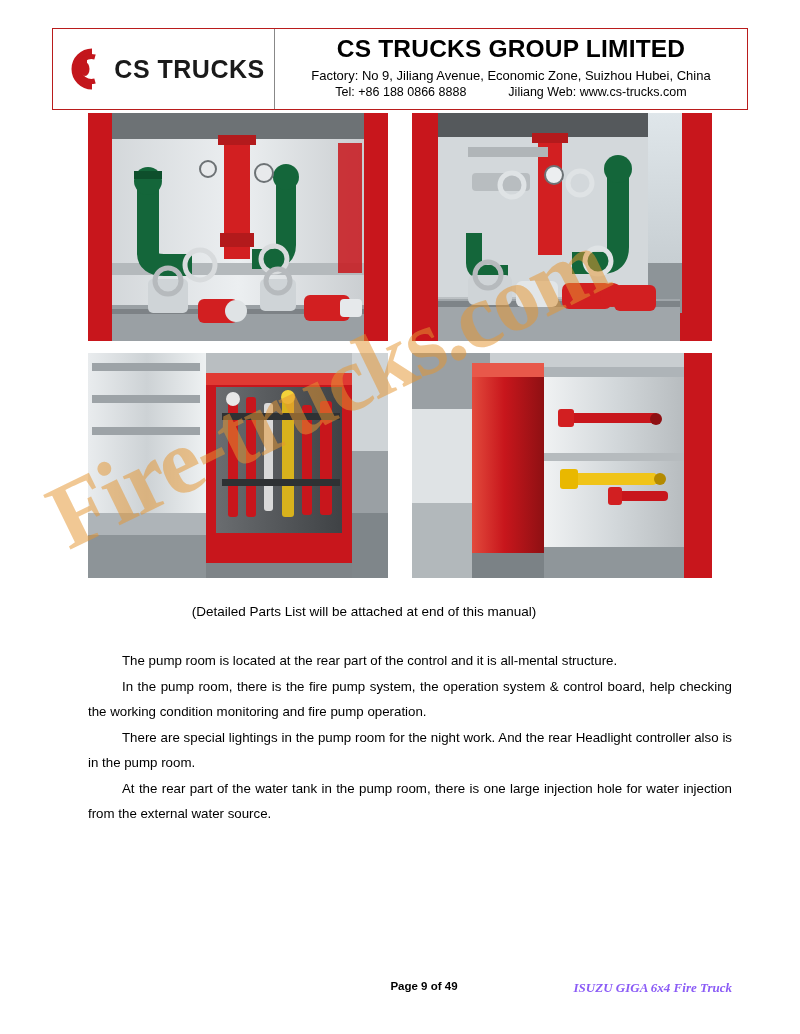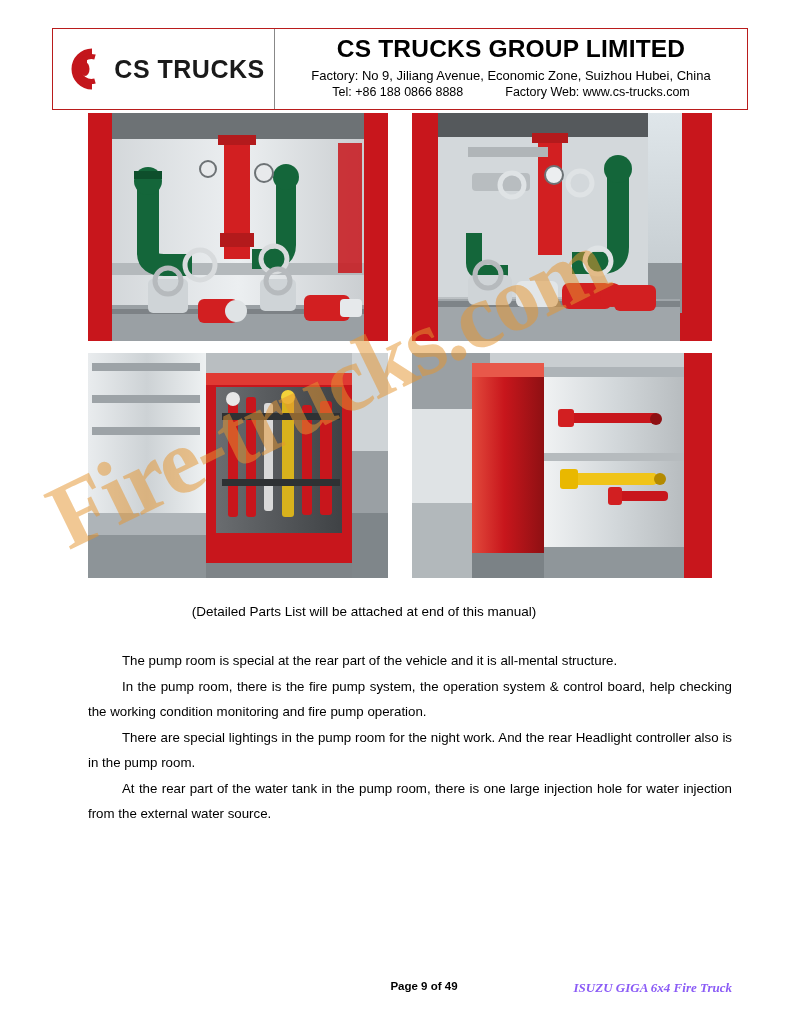--- a/index.html
+++ b/index.html
@@ -204,21 +204,21 @@
           <rect x="21" y="12" width="4" height="4" fill="#c3161c"></rect>
         </svg>
       </span>
       <span class="logo-text">CS TRUCKS</span>
     </div>
     <div class="header-main">
       <div class="company-name">CS TRUCKS GROUP LIMITED</div>
       <div class="company-addr">Factory: No 9, Jiliang Avenue, Economic Zone, Suizhou Hubei, China</div>
       <div class="company-contact">
         <span>Tel: +86 188 0866 8888</span>
-        <span>Factory Web: www.cs-trucks.com</span>
+        <span>Jiliang Web: www.cs-trucks.com</span>
       </div>
     </div>
   </div>
 
   <div class="photos">
 
     <div class="photo-row">
 
       <div class="photo">
         <svg width="300" height="228" viewBox="0 0 300 228">
@@ -406,21 +406,21 @@
           <rect x="60" y="200" width="72" height="25" fill="#7b8286"></rect>
         </svg>
       </div>
 
     </div>
   </div>
 
   <div class="caption">(Detailed Parts List will be attached at end of this manual)</div>
 
   <div class="content">
-    <p class="para">The pump room is special at the rear part of the vehicle and it is all-mental structure.</p>
+    <p class="para">The pump room is located at the rear part of the control and it is all-mental structure.</p>
     <p class="para">In the pump room, there is the fire pump system, the operation system &amp; control board, help checking the working condition monitoring and fire pump operation.</p>
     <p class="para">There are special lightings in the pump room for the night work. And the rear Headlight controller also is in the pump room.</p>
     <p class="para">At the rear part of the water tank in the pump room, there is one large injection hole for water injection from the external water source.</p>
   </div>
 
   <div class="watermark">Fire-trucks.com</div>
 
   <div class="footer">
     <div class="footer-page">Page 9 of  49</div>
     <div class="footer-model">ISUZU GIGA 6x4 Fire Truck</div>

